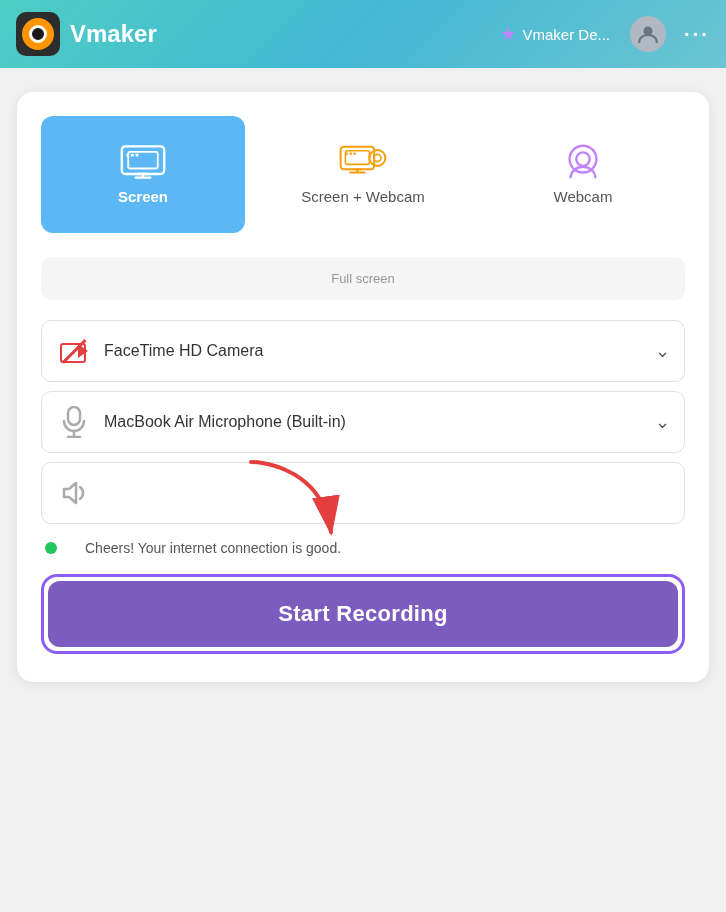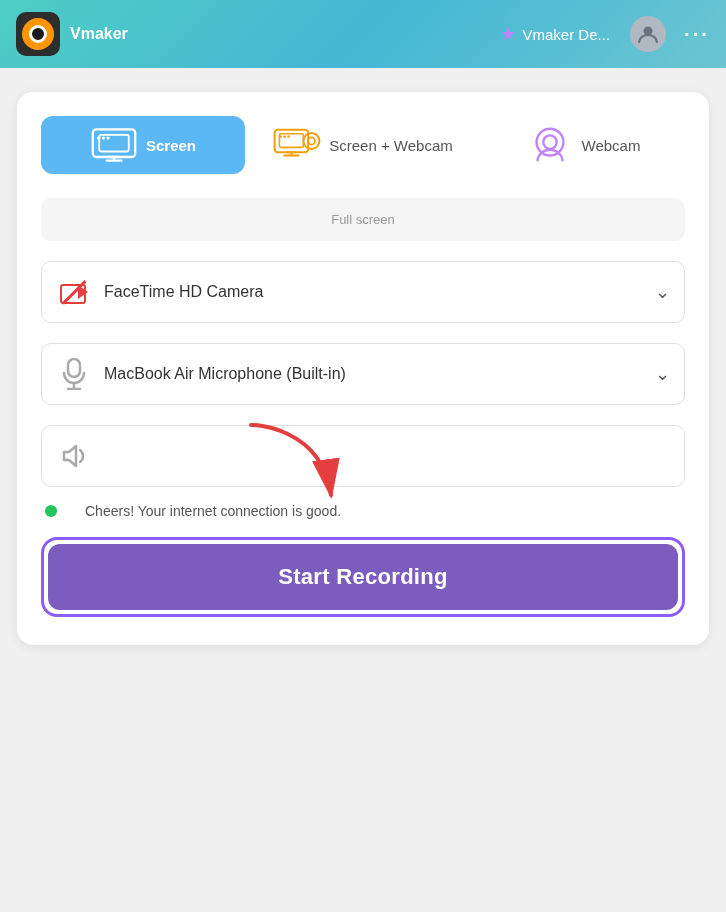--- a/index.html
+++ b/index.html
@@ -44,21 +44,21 @@
       justify-content: center;
     }
     .header-logo-eye {
       width: 18px;
       height: 18px;
       background: #1a1a1a;
       border-radius: 50%;
       border: 3px solid #fff;
     }
     .header-title {
-      font-size: 16px;
+      font-size: 24px;
       font-weight: 700;
       color: #fff;
       flex: 1;
     }
     .header-center {
       display: flex;
       align-items: center;
       gap: 6px;
       color: #fff;
       font-size: 15px;
@@ -99,24 +99,24 @@
     
     .mode-tabs {
       display: flex;
       gap: 16px;
       margin-bottom: 24px;
       justify-content: space-around;
     }
     .mode-tab {
       flex: 1;
       display: flex;
-      flex-direction: row;
-      align-items: center;
-      justify-content: center;
-      padding: 11px 10px;
+      flex-direction: column;
+      align-items: center;
+      justify-content: center;
+      padding: 28px 10px;
       border-radius: 12px;
       cursor: pointer;
       gap: 8px;
     }
     .mode-tab.active {
       background: #5bb8f5;
     }
     .mode-tab-label {
       font-size: 15px;
       font-weight: 500;
@@ -159,21 +159,21 @@
       box-shadow: 0 1px 4px rgba(0,0,0,0.1);
     }
 
     
     .dropdown-row {
       display: flex;
       align-items: center;
       border: 1.5px solid #e0e0e0;
       border-radius: 10px;
       padding: 12px 14px;
-      margin-bottom: 20px;
+      margin-bottom: 9px;
       gap: 12px;
       cursor: pointer;
     }
     .dropdown-icon-box {
       width: 36px;
       height: 36px;
       display: flex;
       align-items: center;
       justify-content: center;
       flex-shrink: 0;

